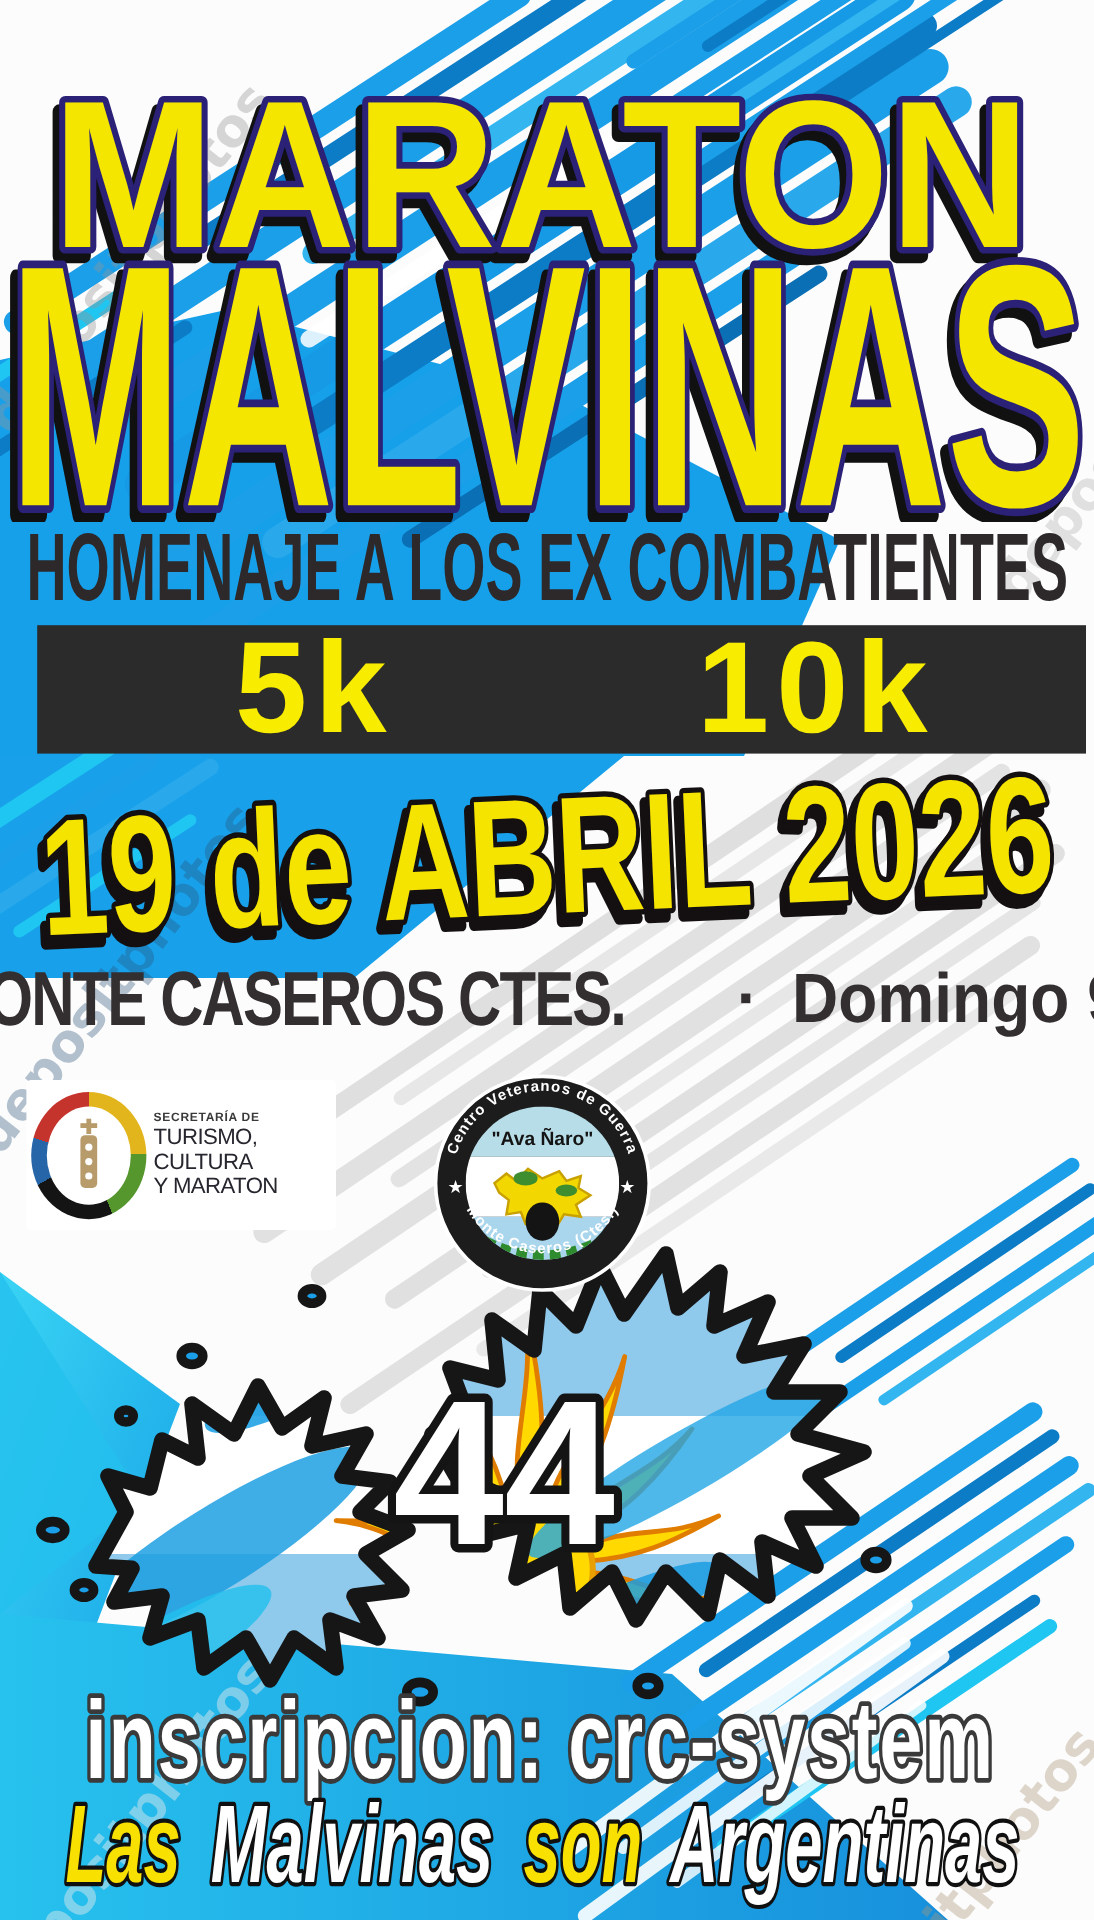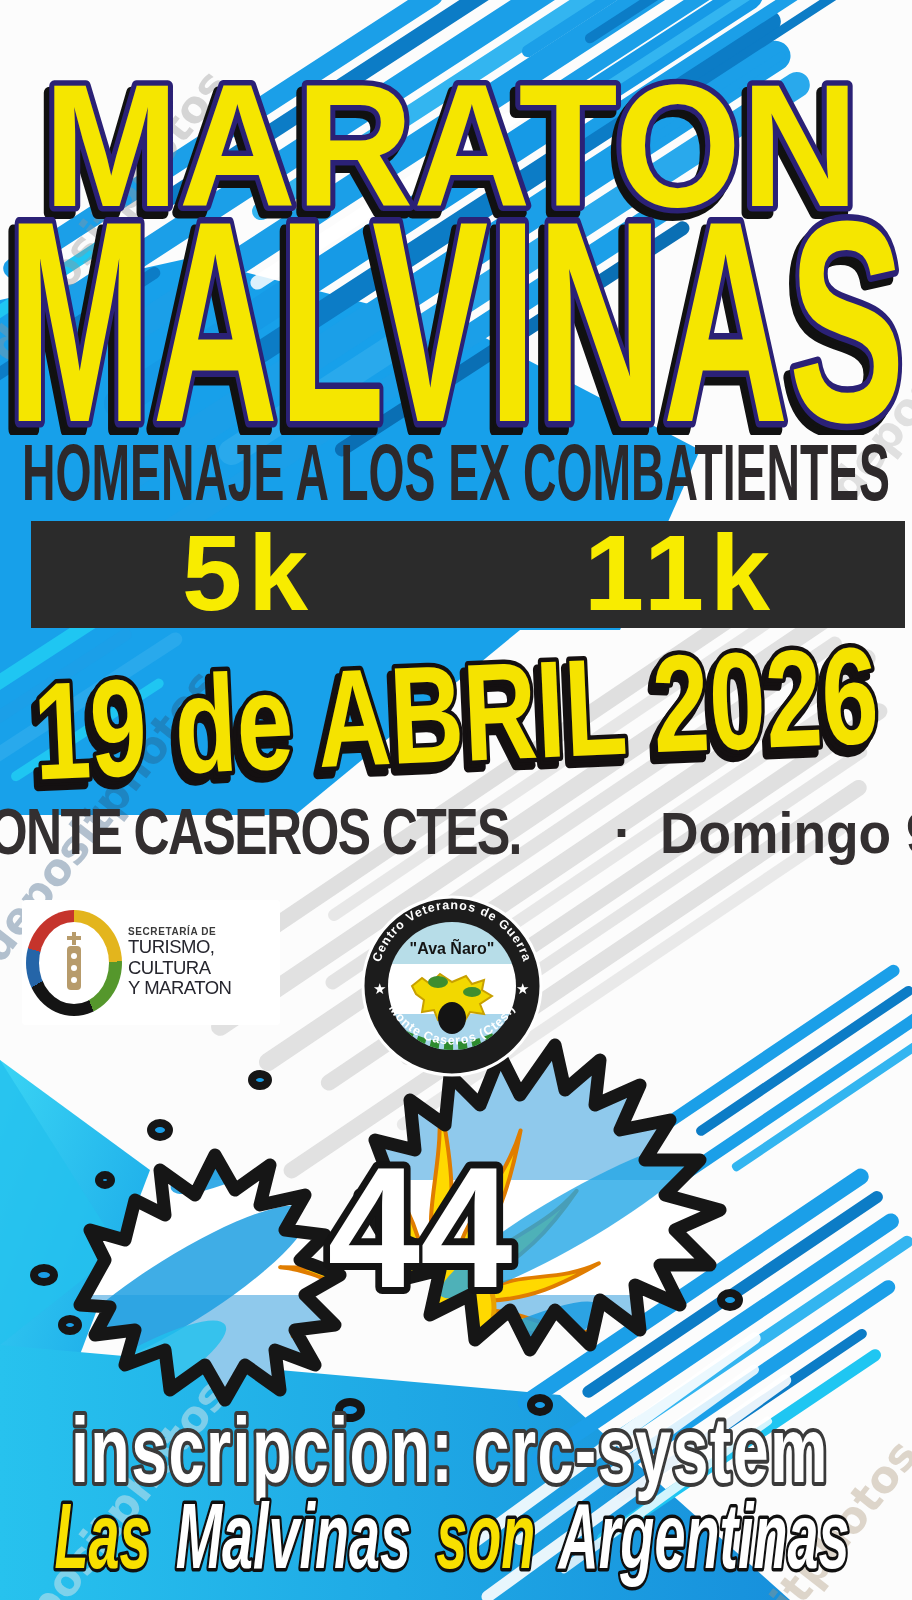--- a/index.html
+++ b/index.html
@@ -200,22 +200,22 @@
   <svg class="abs" style="left:0;top:185px" width="912" height="250" viewBox="0 0 912 250">
     <text x="456" y="236" text-anchor="middle" font-size="287" font-weight="bold" textLength="898" lengthAdjust="spacingAndGlyphs" fill="#111111" stroke="#111111" stroke-width="14" paint-order="stroke" stroke-linejoin="round" transform="translate(-6,8)">MALVINAS</text>
     <text x="456" y="236" text-anchor="middle" font-size="287" font-weight="bold" textLength="898" lengthAdjust="spacingAndGlyphs" fill="#f5e600" stroke="#2b2176" stroke-width="13" paint-order="stroke" stroke-linejoin="round">MALVINAS</text>
   </svg>
 
   <svg class="abs" style="left:0;top:430px" width="912" height="85" viewBox="0 0 912 85">
     <text x="456" y="70" text-anchor="middle" font-size="80" font-weight="bold" textLength="868" lengthAdjust="spacingAndGlyphs" fill="#2d292b">HOMENAJE A LOS EX COMBATIENTES</text>
   </svg>
 
   <div class="bar">
-    <span style="left:117px;width:200px">5k</span>
-    <span style="left:519px;width:260px">11k</span>
+    <span style="left:131px;width:200px">5k</span>
+    <span style="left:519px;width:260px">10k</span>
   </div>
 
   <svg class="abs" style="left:0;top:630px" width="912" height="165" viewBox="0 0 912 165">
     <g transform="rotate(-2.5 456 85)">
       <text x="456" y="131" text-anchor="middle" font-size="138" font-weight="bold" textLength="845" lengthAdjust="spacingAndGlyphs" fill="#141011" stroke="#141011" stroke-width="10" paint-order="stroke" stroke-linejoin="round" transform="translate(-5,7)">19 de ABRIL 2026</text>
       <text x="456" y="131" text-anchor="middle" font-size="138" font-weight="bold" textLength="845" lengthAdjust="spacingAndGlyphs" fill="#f5e300" stroke="#141011" stroke-width="9" paint-order="stroke" stroke-linejoin="round">19 de ABRIL 2026</text>
     </g>
   </svg>
 
   <div class="loc-row">

